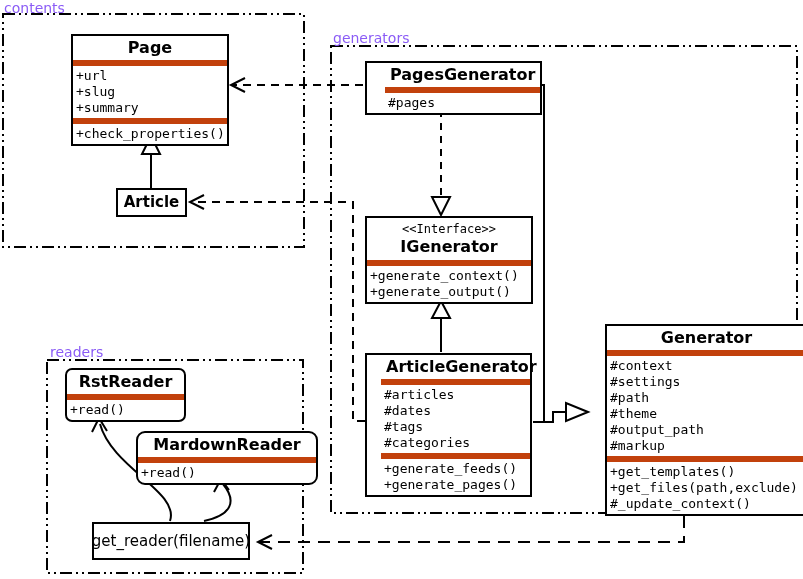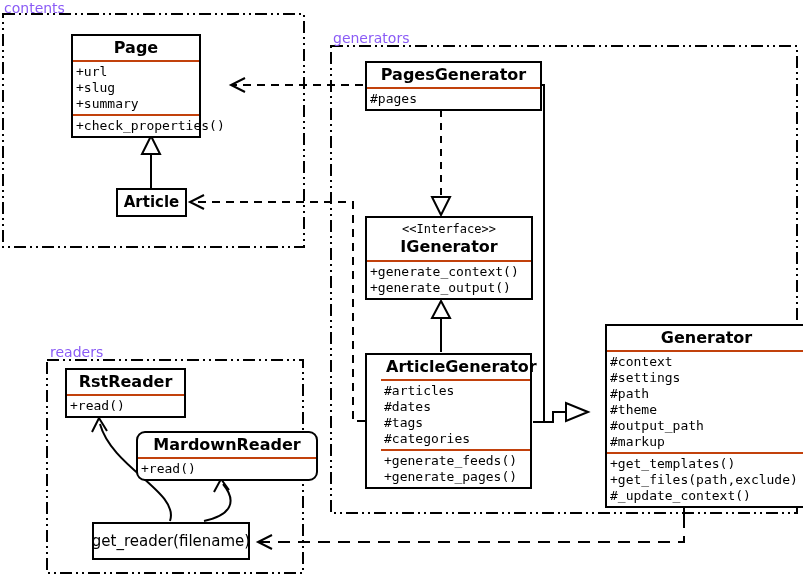--- a/index.html
+++ b/index.html
@@ -13,21 +13,21 @@
     position:absolute;font-size:14px;color:#8b5cf6;line-height:16px;
     letter-spacing:0px;background:transparent;white-space:nowrap;
   }
   .uml-class{
     position:absolute;box-sizing:border-box;border:2px solid #000;background:#fff;
   }
   .uml-title{
     font-weight:bold;font-size:16px;line-height:20px;text-align:center;
     padding:2px 5px;white-space:nowrap;
   }
-  .sect{border-top:2px solid #c2410c;padding:2px 2px 2px 3px;}
+  .sect{border-top:6px solid #c2410c;padding:2px 2px 2px 3px;}
   .m{
     font-family:"DejaVu Sans Mono","Liberation Mono",monospace;
     font-size:13px;line-height:16px;white-space:nowrap;
   }
   .stereo{
     font-family:"DejaVu Sans Mono","Liberation Mono",monospace;
     font-size:12px;line-height:16px;text-align:center;white-space:nowrap;
   }
   .iface-name{font-weight:bold;font-size:16px;line-height:20px;text-align:center;}
   .plain-box{
@@ -98,37 +98,37 @@
     <g>
       <path d="M204,521 C232,515 237,501 223,484"></path>
       <path d="M214,492 L221,479 L229,490"></path>
     </g>
   </svg>
 
   <div class="pkg-label" style="left:4px;top:0px;">contents</div>
   <div class="pkg-label" style="left:333px;top:30px;">generators</div>
   <div class="pkg-label" style="left:50px;top:344px;">readers</div>
 
-  <div class="uml-class" style="left:71px;top:34px;width:130px;">
+  <div class="uml-class" style="left:71px;top:34px;width:158px;">
     <div class="uml-title">Page</div>
     <div class="sect">
       <div class="m">+url</div>
       <div class="m">+slug</div>
       <div class="m">+summary</div>
     </div>
     <div class="sect">
       <div class="m">+check_properties()</div>
     </div>
   </div>
 
   <div class="uml-class" style="left:116px;top:188px;width:71px;">
     <div class="uml-title" style="font-size:15px;line-height:21px;padding:2px 3px;">Article</div>
   </div>
 
-  <div class="uml-class" style="left:365px;top:61px;width:177px;">
+  <div class="uml-class" style="left:365px;top:61px;width:177px;padding-left:18px;">
     <div class="uml-title">PagesGenerator</div>
     <div class="sect">
       <div class="m">#pages</div>
     </div>
   </div>
 
   <div class="uml-class" style="left:365px;top:216px;width:168px;">
     <div style="padding:3px 4px;">
       <div class="stereo">&lt;&lt;Interface&gt;&gt;</div>
       <div class="iface-name">IGenerator</div>
@@ -163,21 +163,21 @@
       <div class="m">#output_path</div>
       <div class="m">#markup</div>
     </div>
     <div class="sect">
       <div class="m">+get_templates()</div>
       <div class="m">+get_files(path,exclude)</div>
       <div class="m">#_update_context()</div>
     </div>
   </div>
 
-  <div class="uml-class" style="left:65px;top:368px;width:121px;">
+  <div class="uml-class" style="left:65px;top:368px;width:121px;border-radius:7px;">
     <div class="uml-title">RstReader</div>
     <div class="sect">
       <div class="m">+read()</div>
     </div>
   </div>
 
   <div class="uml-class" style="left:136px;top:431px;width:182px;border-radius:9px;">
     <div class="uml-title">MardownReader</div>
     <div class="sect">
       <div class="m">+read()</div>

